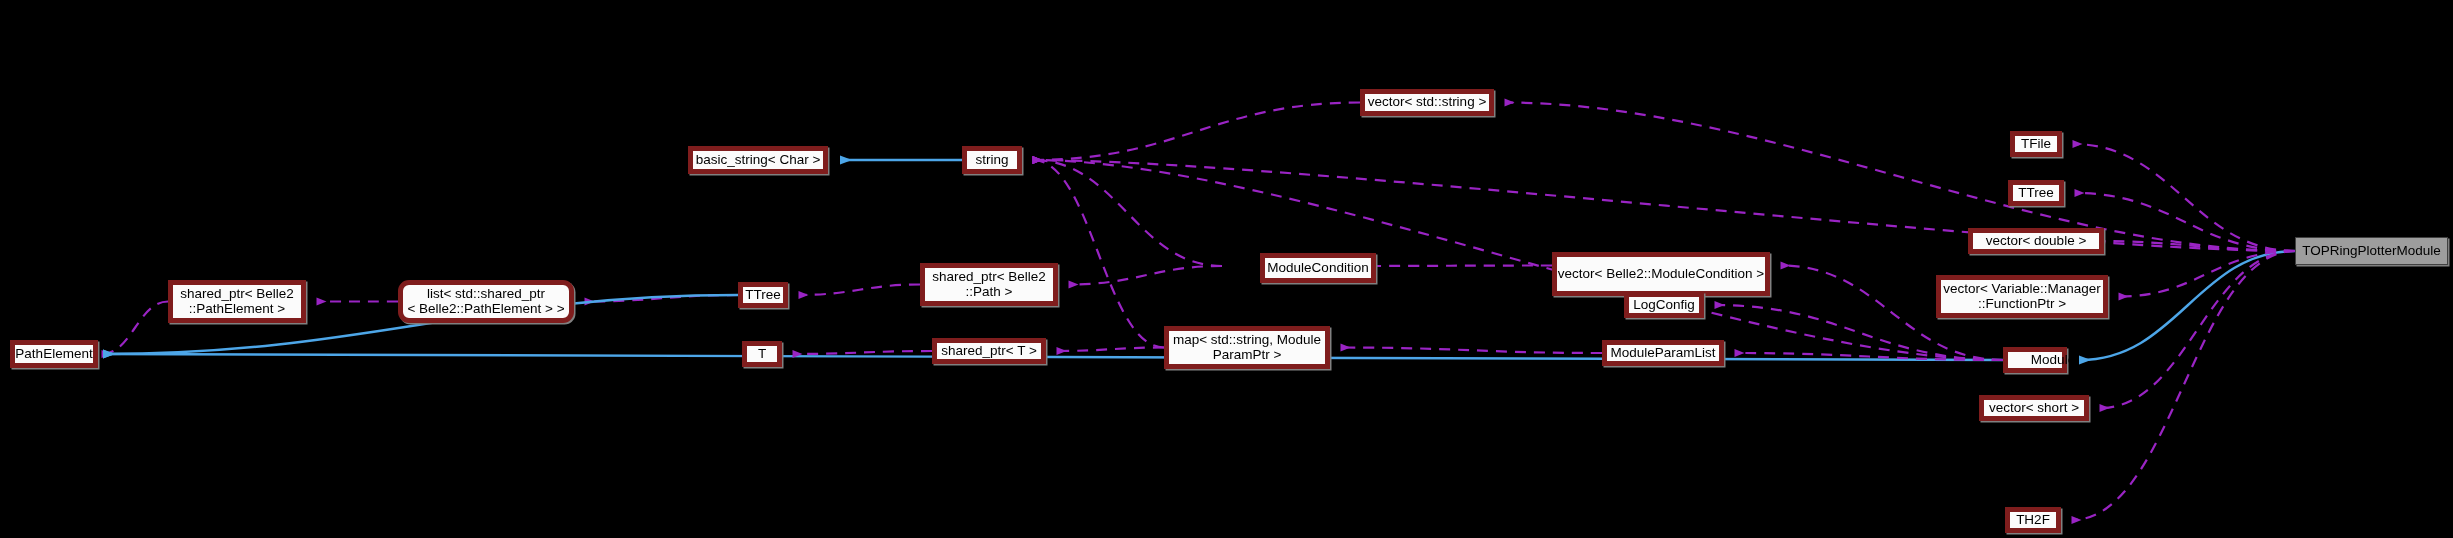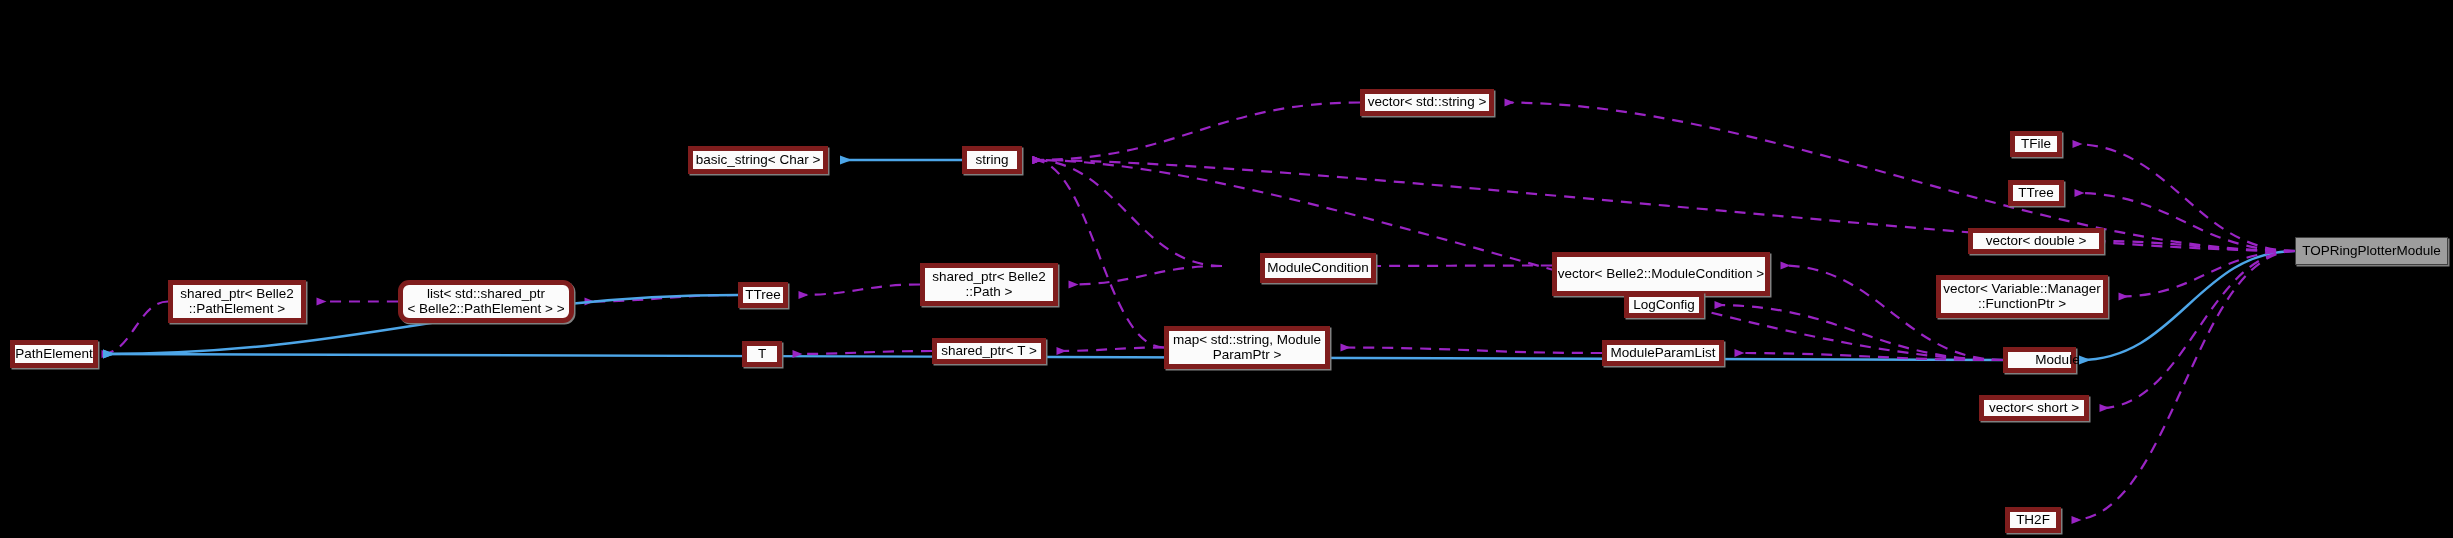--- a/index.html
+++ b/index.html
@@ -100,18 +100,18 @@
 ParamPtr &gt;</div>
       <div class="node" style="left: 1360px; top: 89px; width: 134px; height: 27px;">vector&lt; std::string &gt;</div>
       <div class="node" style="left: 1552px; top: 252px; width: 218px; height: 44px;">vector&lt; Belle2::ModuleCondition &gt;</div>
       <div class="node" style="left: 1624px; top: 292px; width: 80px; height: 26px;">LogConfig</div>
       <div class="node" style="left: 1602px; top: 340px; width: 122px; height: 26px;">ModuleParamList</div>
       <div class="node" style="left: 2010px; top: 131px; width: 52px; height: 26px;">TFile</div>
       <div class="node" style="left: 2008px; top: 180px; width: 56px; height: 26px;">TTree</div>
       <div class="node" style="left: 1968px; top: 228px; width: 136px; height: 26px;">vector&lt; double &gt;</div>
       <div class="node" style="left: 1936px; top: 275px; width: 172px; height: 43px;">vector&lt; Variable::Manager
 ::FunctionPtr &gt;</div>
-      <div class="node" style="left: 2003px; top: 347px; width: 73px; height: 26px; padding-left: 40px;">Module</div>
+      <div class="node" style="left: 2003px; top: 347px; width: 64px; height: 26px; padding-left: 40px;">Module</div>
       <div class="node" style="left: 1979px; top: 395px; width: 110px; height: 26px;">vector&lt; short &gt;</div>
       <div class="node" style="left: 2005px; top: 507px; width: 56px; height: 26px;">TH2F</div>
       <div class="node focus" style="left: 2295px; top: 237px; width: 153px; height: 28px;">TOPRingPlotterModule</div>
     </div>
 </div>
 
 </body></html>

